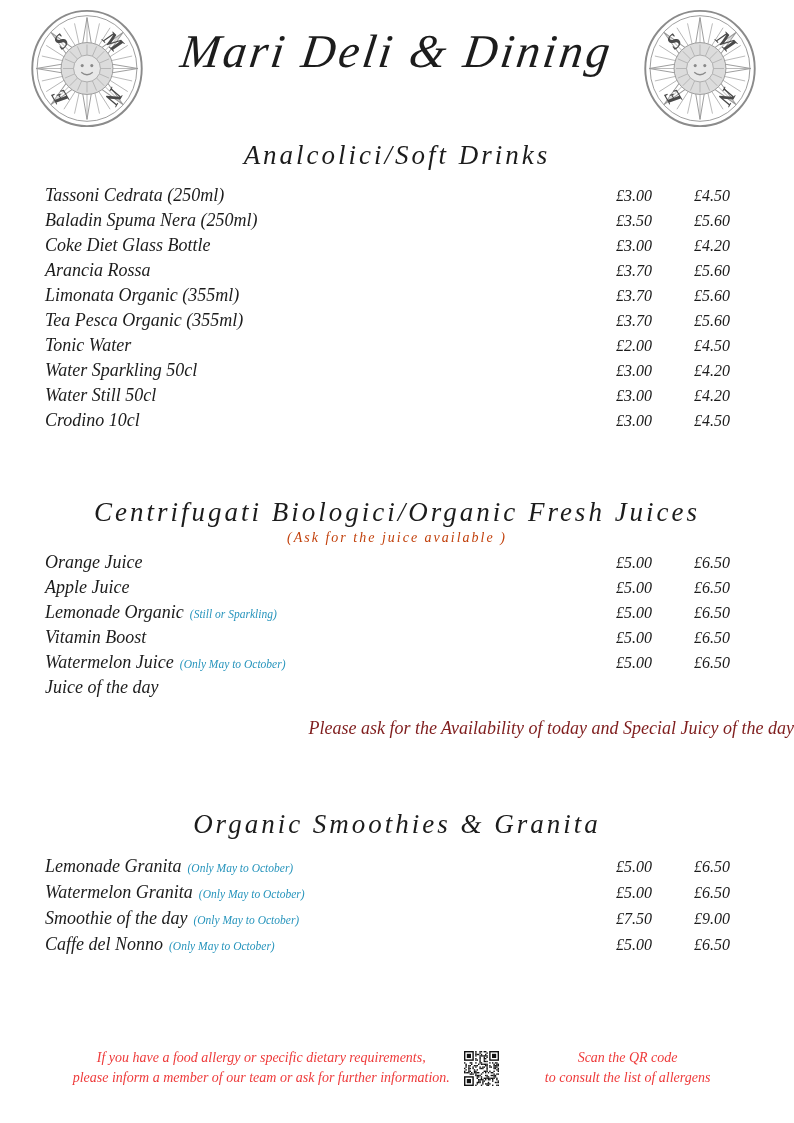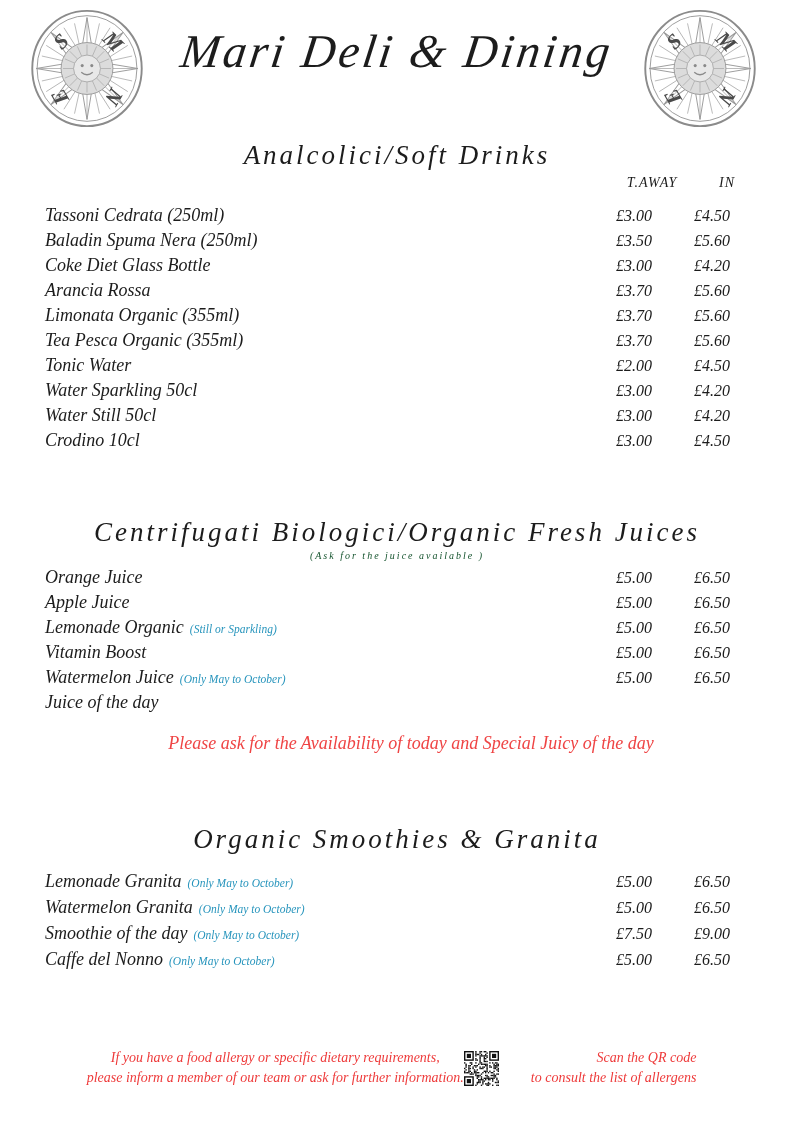--- a/index.html
+++ b/index.html
@@ -35,22 +35,22 @@
     font-size: 27px;
     letter-spacing: 3px;
     font-weight: 500;
   }
   .heading-1 { margin-top: 8px; }
   .heading-2 { margin-top: 62px; }
   .heading-3 { margin-top: 70px; }
 
   .red-sub {
     text-align: center;
-    color: #14532d;
-    font-size: 10px;
+    color: #c2410c;
+    font-size: 14px;
     letter-spacing: 2px;
     margin-top: 2px;
   }
 
   .cols-header {
     display: flex; justify-content: flex-end;
     margin-right: 34px; margin-top: 4px;
     font-size: 14px;
     font-variant: small-caps;
     letter-spacing: 1px;
@@ -73,36 +73,37 @@
     color: #2694bc;
     margin-left: 6px;
     white-space: nowrap;
   }
   .spacer { flex: 1; }
   .price { font-size: 16px; text-align: left; }
   .price.p1 { width: 72px; }
   .price.p2 { width: 66px; margin-left: 6px; }
 
   .teal-note {
-    text-align: center;
-    color: #ef4444;
+    text-align: right;
+    color: #7f1d1d;
     font-size: 18px;
     margin-top: 16px;
     padding-left: 28px;
   }
 
   
   .footer {
     position: absolute; left: 0; right: 11px; top: 1048px;
     display: flex; justify-content: center; align-items: center;
+    gap: 14px;
     color: #ee3a3a;
     font-size: 14px;
   }
   .footer .allergy { text-align: center; line-height: 20px; }
-  .footer .qr-text { text-align: right; line-height: 20px; margin-left: 32px; }
+  .footer .qr-text { text-align: center; line-height: 20px; margin-left: 32px; }
   .qr { width: 35px; height: 35px; flex: 0 0 35px; }
 </style>
 </head>
 <body>
 
 <svg width="0" height="0" style="position:absolute">
   <defs>
     <g id="compass-def">
       <ellipse cx="60" cy="63" rx="57" ry="60" fill="#ffffff" stroke="#8b8b8b" stroke-width="2"></ellipse>
       <ellipse cx="60" cy="63" rx="52" ry="55" fill="none" stroke="#9a9a9a" stroke-width="1"></ellipse>
@@ -145,24 +146,20 @@
       <use href="#compass-def"></use>
     </svg>
     <div class="brand-title">Mari Deli &amp; Dining</div>
     <svg class="compass right" viewBox="0 0 120 126">
       <use href="#compass-def"></use>
     </svg>
   </div>
 
   <div>
     <div class="section-heading heading-1">Analcolici/Soft Drinks</div>
-    <div class="cols-header">
-      <span class="col col-taway">T.AWAY</span>
-      <span class="col col-in">IN</span>
-    </div>
     <div class="items">
         <div class="row">
           <span class="iname">Tassoni Cedrata (250ml)</span>
           <span class="spacer"></span>
           <span class="price p1">£3.00</span>
           <span class="price p2">£4.50</span>
         </div>
         <div class="row">
           <span class="iname">Baladin Spuma Nera (250ml)</span>
           <span class="spacer"></span>

